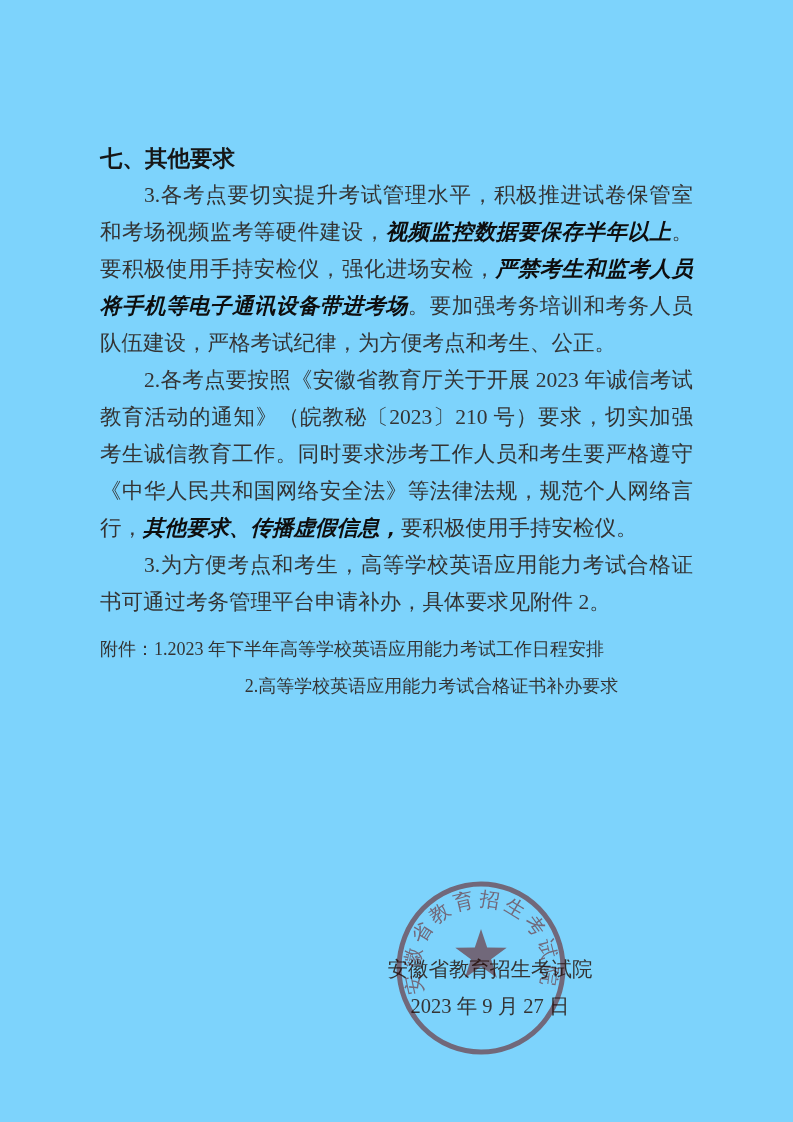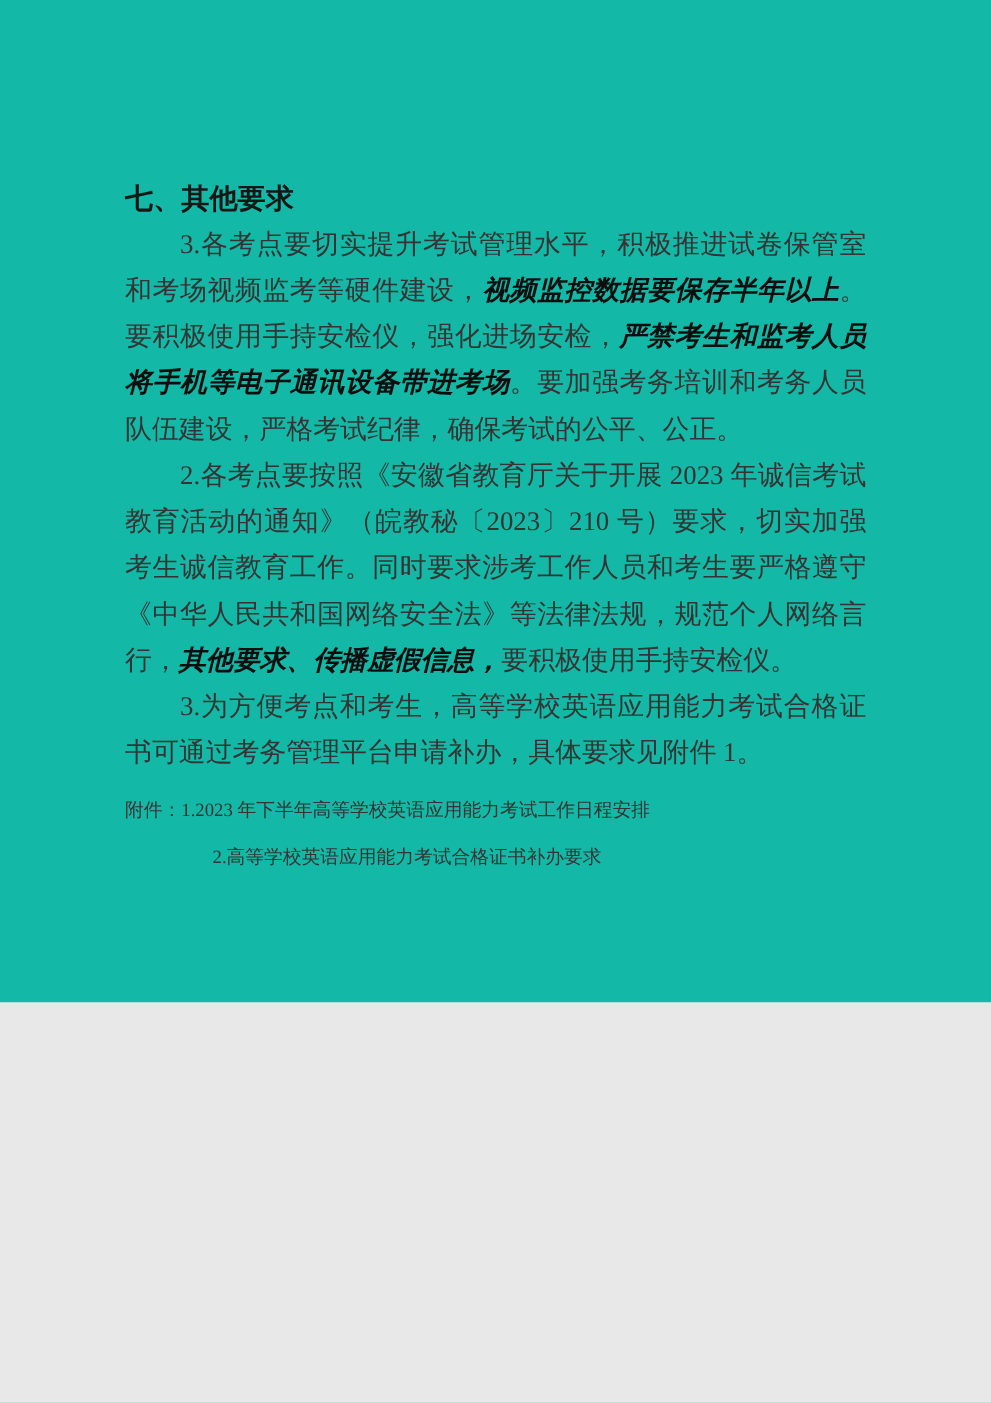--- a/index.html
+++ b/index.html
@@ -1,20 +1,20 @@
 <!DOCTYPE html>
 <html lang="zh"><head>
 <meta charset="utf-8">
 <title>Document</title>
 <style>
   html,body{margin:0;padding:0;background:#e8e8e8;}
   .page{
     position:relative;
-    width:793px;height:802px;
-    background:#14b8a6;
+    width:793px;height:1122px;
+    background:#7dd3fc;
     overflow:hidden;
     font-family:"Liberation Serif","DejaVu Serif",serif;
     color:#323232;
   }
   .content{
     position:absolute;
     left:100px;top:140px;width:593px;
   }
   .heading{
     margin:0;
@@ -33,26 +33,27 @@
     color:#343434;
   }
   .para strong{
     font-weight:bold;
     color:#0e0e0e;
     font-family:"Liberation Sans","DejaVu Sans",sans-serif;
     font-style:italic;
   }
   .attachments{
     margin-top:10px;
-    font-size:15px;
+    font-size:18px;
     line-height:37px;
     color:#343434;
   }
   .att-line2{
     padding-left:70px;
+    text-align:center;
   }
   .signature{
     position:absolute;
     left:383px;top:951px;width:214px;
     text-align:center;
     font-size:20.5px;
     line-height:37px;
     color:#343434;
   }
   .seal{
@@ -64,35 +65,36 @@
   }
 </style>
 </head>
 <body>
 
 <div class="page">
 
   <div class="content">
     <h2 class="heading"><span>七、其他要求</span></h2>
 
-    <p class="para"><span>3.各考点要切实提升考试管理水平，积极推进试卷保管室和考场视频监考等硬件建设，</span><strong>视频监控数据要保存半年以上</strong><span>。要积极使用手持安检仪，强化进场安检，</span><strong>严禁考生和监考人员将手机等电子通讯设备带进考场</strong><span>。要加强考务培训和考务人员队伍建设，严格考试纪律，确保考试的公平、公正。</span></p>
+    <p class="para"><span>3.各考点要切实提升考试管理水平，积极推进试卷保管室和考场视频监考等硬件建设，</span><strong>视频监控数据要保存半年以上</strong><span>。要积极使用手持安检仪，强化进场安检，</span><strong>严禁考生和监考人员将手机等电子通讯设备带进考场</strong><span>。要加强考务培训和考务人员队伍建设，严格考试纪律，为方便考点和考生、公正。</span></p>
 
     <p class="para"><span>2.各考点要按照《安徽省教育厅关于开展 2023 年诚信考试教育活动的通知》（皖教秘〔2023〕210 号）要求，切实加强考生诚信教育工作。同时要求涉考工作人员和考生要严格遵守《中华人民共和国网络安全法》等法律法规，规范个人网络言行，</span><strong>其他要求、传播虚假信息，</strong><span>要积极使用手持安检仪。</span></p>
 
-    <p class="para"><span>3.为方便考点和考生，高等学校英语应用能力考试合格证书可通过考务管理平台申请补办，具体要求见附件 1。</span></p>
+    <p class="para"><span>3.为方便考点和考生，高等学校英语应用能力考试合格证书可通过考务管理平台申请补办，具体要求见附件 2。</span></p>
 
 
     <div class="attachments">
       <div class="att-line1"><span>附件：</span><span>1.2023 年下半年高等学校英语应用能力考试工作日程安排</span></div>
       <div class="att-line2">2.高等学校英语应用能力考试合格证书补办要求</div>
     </div>
   </div>
 
   <div class="signature">
     <div>安徽省教育招生考试院</div>
+    <div>2023 年 9 月 27 日</div>
   </div>
 
   <svg class="seal" viewBox="0 0 180 180" width="180" height="180" xmlns="http://www.w3.org/2000/svg">
     <g opacity="0.82">
       <ellipse cx="90" cy="90" rx="82" ry="84" fill="none" stroke="#dc4b47" stroke-width="5"></ellipse>
       <polygon points="90,51 96.2,69.4 115.7,69.7 100.1,81.3 105.9,99.8 90,88.6 74.1,99.8 79.9,81.3 64.3,69.7 83.8,69.4" fill="#dc4b47"></polygon>
       <path id="sealArc" d="M 33.8 116.2 A 62 62 0 1 1 146.2 116.2" fill="none"></path>
       <text font-size="20" letter-spacing="4" fill="#dc4b47" font-family="Liberation Serif, DejaVu Serif, serif">
         <textPath href="#sealArc" startOffset="2">安徽省教育招生考试院</textPath>
       </text>

